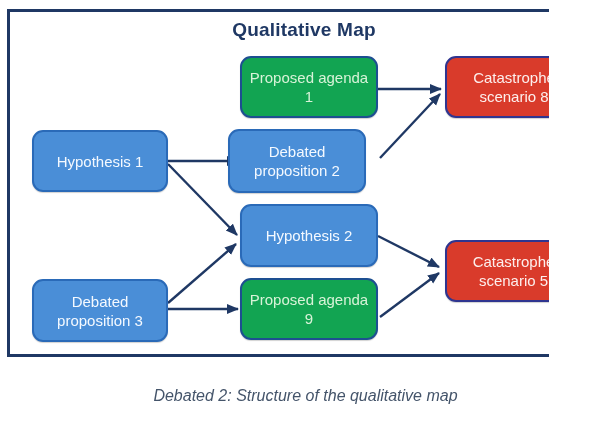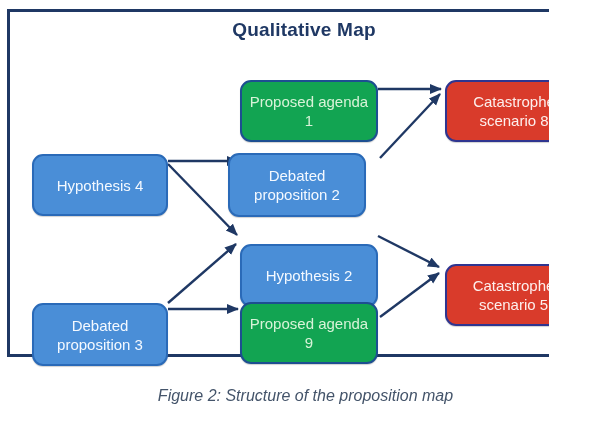--- a/index.html
+++ b/index.html
@@ -53,21 +53,20 @@
     display: flex;
     align-items: center;
     justify-content: center;
     text-align: center;
     border-radius: 11px;
     font-size: 15px;
     line-height: 19px;
     padding: 7px 6px;
     box-sizing: border-box;
     box-shadow: 0 1px 1px rgba(0,0,0,0.18);
-    margin-top: 24px;
   }
   .node.blue {
     background: var(--blue-fill, #4a8ed7);
     border: 2px solid var(--blue-border, #2a6ab8);
     color: var(--blue-text, #f4f9ff);
   }
   .node.green {
     background: var(--green-fill, #12a452);
     border: 2px solid var(--green-border, #1d4f91);
     color: var(--green-text, #d8f3d8);
@@ -75,21 +74,21 @@
   .node.red {
     background: var(--red-fill, #d93b2b);
     border: 2px solid var(--red-border, #2f3590);
     color: var(--red-text, #fdefed);
   }
   
   #node-hypothesis1        { left: 32px;  top: 130px; width: 136px; height: 62px; }
   #node-debated-prop1      { left: 32px;  top: 279px; width: 136px; height: 63px; }
   #node-proposed-agenda1   { left: 240px; top: 56px;  width: 138px; height: 62px; }
   #node-debated-prop2      { left: 228px; top: 129px; width: 138px; height: 64px; }
-  #node-hypothesis2        { left: 240px; top: 220px; width: 138px; height: 63px; }
+  #node-hypothesis2        { left: 240px; top: 204px; width: 138px; height: 63px; }
   #node-proposed-agenda2   { left: 240px; top: 278px; width: 138px; height: 62px; }
   #node-catastrophe1       { left: 445px; top: 56px;  width: 138px; height: 62px; }
   #node-catastrophe2       { left: 445px; top: 240px; width: 137px; height: 62px; }
   .figure-caption {
     position: absolute;
     left: 0;
     top: 387px;
     width: 611px;
     text-align: center;
     font-style: italic;
@@ -115,31 +114,31 @@
     <line x1="168" y1="161" x2="238" y2="161" marker-end="url(#ah)"></line>
     <line x1="168" y1="164" x2="237" y2="235" marker-end="url(#ah)"></line>
     <line x1="168" y1="303" x2="236" y2="244" marker-end="url(#ah)"></line>
     <line x1="168" y1="309" x2="238" y2="309" marker-end="url(#ah)"></line>
     <line x1="378" y1="89" x2="441" y2="89" marker-end="url(#ah)"></line>
     <line x1="380" y1="158" x2="440" y2="94" marker-end="url(#ah)"></line>
     <line x1="378" y1="236" x2="439" y2="267" marker-end="url(#ah)"></line>
     <line x1="380" y1="317" x2="439" y2="273" marker-end="url(#ah)"></line>
   </svg>
 
-  <div id="node-hypothesis1" class="node blue">Hypothesis 4</div>
+  <div id="node-hypothesis1" class="node blue">Hypothesis 1</div>
 
   <div id="node-debated-prop1" class="node blue">Debated proposition 3</div>
 
   <div id="node-proposed-agenda1" class="node green">Proposed agenda 1</div>
 
   <div id="node-debated-prop2" class="node blue">Debated proposition 2</div>
 
   <div id="node-hypothesis2" class="node blue">Hypothesis 2</div>
 
   <div id="node-proposed-agenda2" class="node green">Proposed agenda 9</div>
 
   <div id="node-catastrophe1" class="node red">Catastrophe scenario 8</div>
 
   <div id="node-catastrophe2" class="node red">Catastrophe scenario 5</div>
 
-  <div class="figure-caption">Figure 2: Structure of the proposition map</div>
+  <div class="figure-caption">Debated 2: Structure of the qualitative map</div>
 
 </div>
 
 </body></html>

